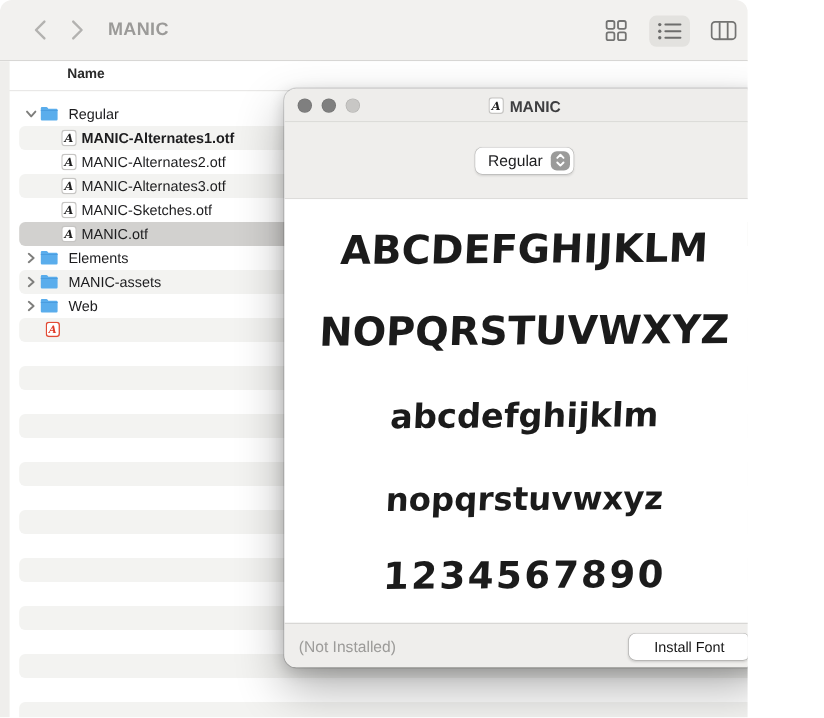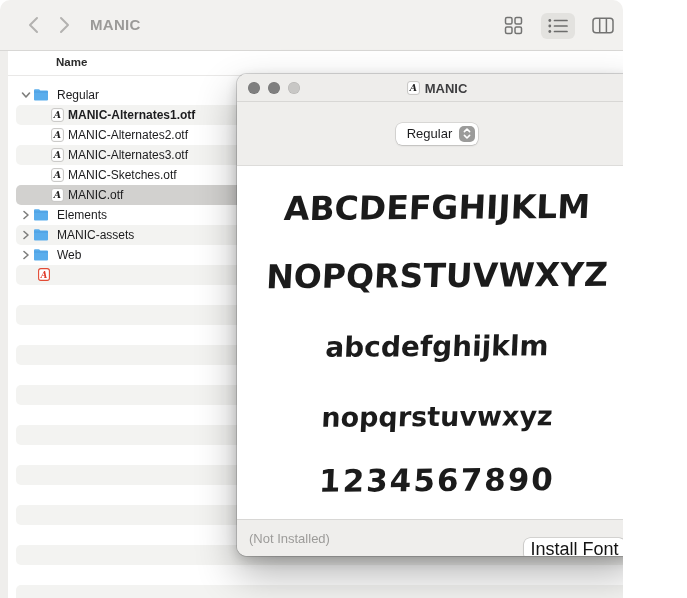--- a/index.html
+++ b/index.html
@@ -59,22 +59,22 @@
   .gr0{top:42px;font-size:33px;}
   .gr1{top:110px;font-size:33px;}
   .gr2{top:181px;font-size:28px;}
   .gr3{top:251px;font-size:27px;}
   .gr4{top:314px;font-size:31px;letter-spacing:2px;}
   .glyph-row{transform-origin:center;margin-top:0;line-height:0;}
   .glyph-row span{display:inline-block;transform:translateY(-50%);}
   .footer{position:absolute;left:0;bottom:0;width:100%;height:37px;background:#efeeec;
         border-top:1px solid #d8d7d5;box-sizing:border-box;}
   .status{position:absolute;left:12px;top:11px;font-size:13px;color:#9c9b99;text-align:center;}
-  .install-btn{position:absolute;right:12px;top:18px;width:101px;height:22px;background:#fff;border:none;
-        border-radius:6px;font-family:inherit;font-size:18px;color:#141414;
+  .install-btn{position:absolute;right:12px;top:8px;width:101px;height:22px;background:#fff;border:none;
+        border-radius:6px;font-family:inherit;font-size:12px;color:#141414;
         box-shadow:0 0 0 .5px rgba(0,0,0,.22), 0 1px 2px rgba(0,0,0,.15);}
   svg{display:block;}
 </style>
 </head>
 <body>
 
 <div class="stage">
 
   <div class="toolbar">
     <div class="nav-btn nav-back">

